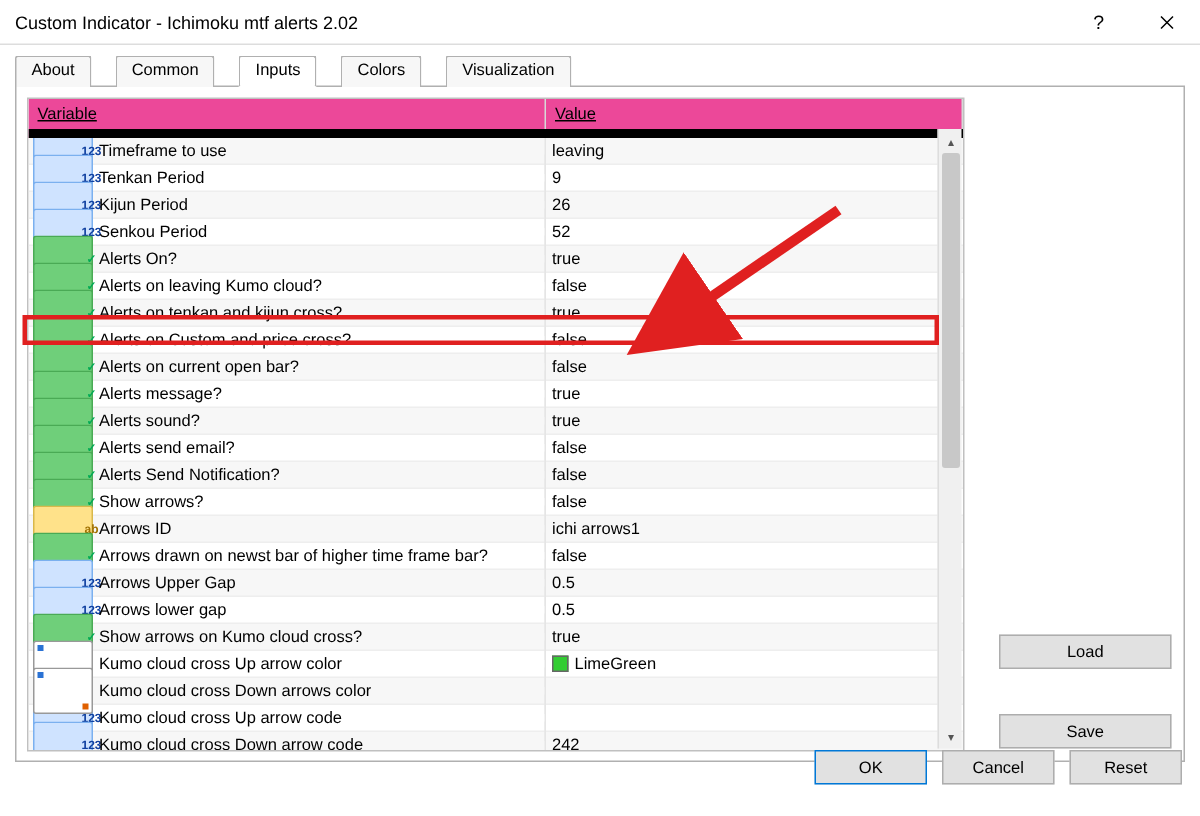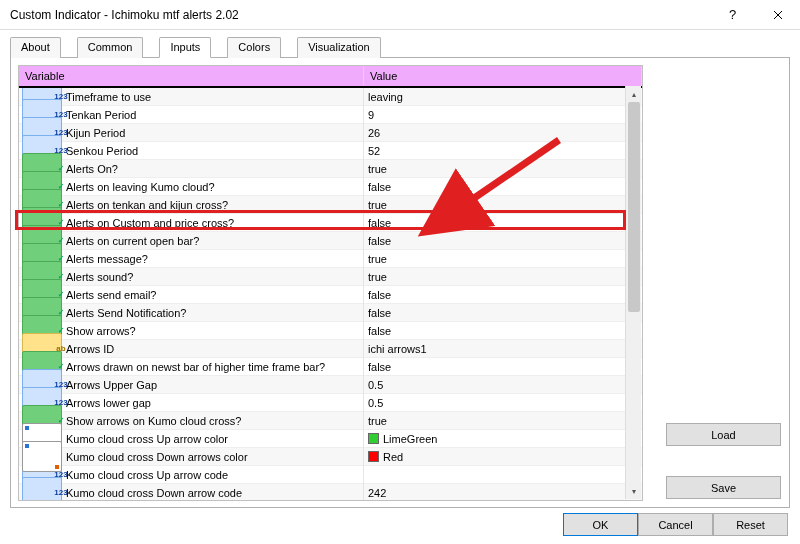--- a/index.html
+++ b/index.html
@@ -62,22 +62,23 @@
     border: 1px solid #c0c0c0;
     width: 625px;
     height: 436px;
     overflow: hidden;
     position: relative;
     display: flex;
     flex-direction: column;
   }
   .thead {
     display: flex;
-    background: #f0abfc;
-    border-bottom: 2px solid #000000;
+    background: #ec4899;
+    border-bottom: 6px solid #000000;
+    text-decoration: underline;
   }
   .th {
     padding: 4px 6px;
     font-weight: normal;
     color: #000;
     border-right: 1px solid #d8d8d8;
   }
   .th.var { width: 345px; }
   .th.val { flex: 1; }
   .tbody {
@@ -157,22 +158,22 @@
   .btn {
     width: 115px; height: 23px;
     background: #e1e1e1;
     border: 1px solid #adadad;
     font-size: 11px;
     display:flex;align-items:center;justify-content:center;
     cursor: default;
     margin-top: 24px;
   }
   .footer {
-    position:absolute;bottom:8px;right:12px;
-    display:flex;gap:0;padding-left:42px;
+    position:absolute;bottom:21px;right:12px;
+    display:flex;gap:10px;padding-left:42px;
   }
   .footer .btn { width: 75px; }
   .footer .btn.ok { border:1px solid #0078d7; }
   .highlight-box {
     position:absolute;
     border: 3px solid #e02020;
     pointer-events: none;
     z-index: 50;
   }
   .arrow-annot {
@@ -389,24 +390,20 @@
             </div>
             <div class="cell-val">
               <span class="swatch" style="background: rgb(50, 205, 50);"></span>
               <span>LimeGreen</span>
             </div>
           </div>
           <div class="row">
             <div class="cell-var">
               <span class="ico clr"></span>
               <span>Kumo cloud cross Down arrows color</span>
-            </div>
-            <div class="cell-val">
-              <span class="swatch" style="background: rgb(255, 0, 0);"></span>
-              <span>Red</span>
             </div>
           </div>
           <div class="row">
             <div class="cell-var">
               <span class="ico num">123</span>
               <span>Kumo cloud cross Up arrow code</span>
             </div>
           </div>
           <div class="row">
             <div class="cell-var">

